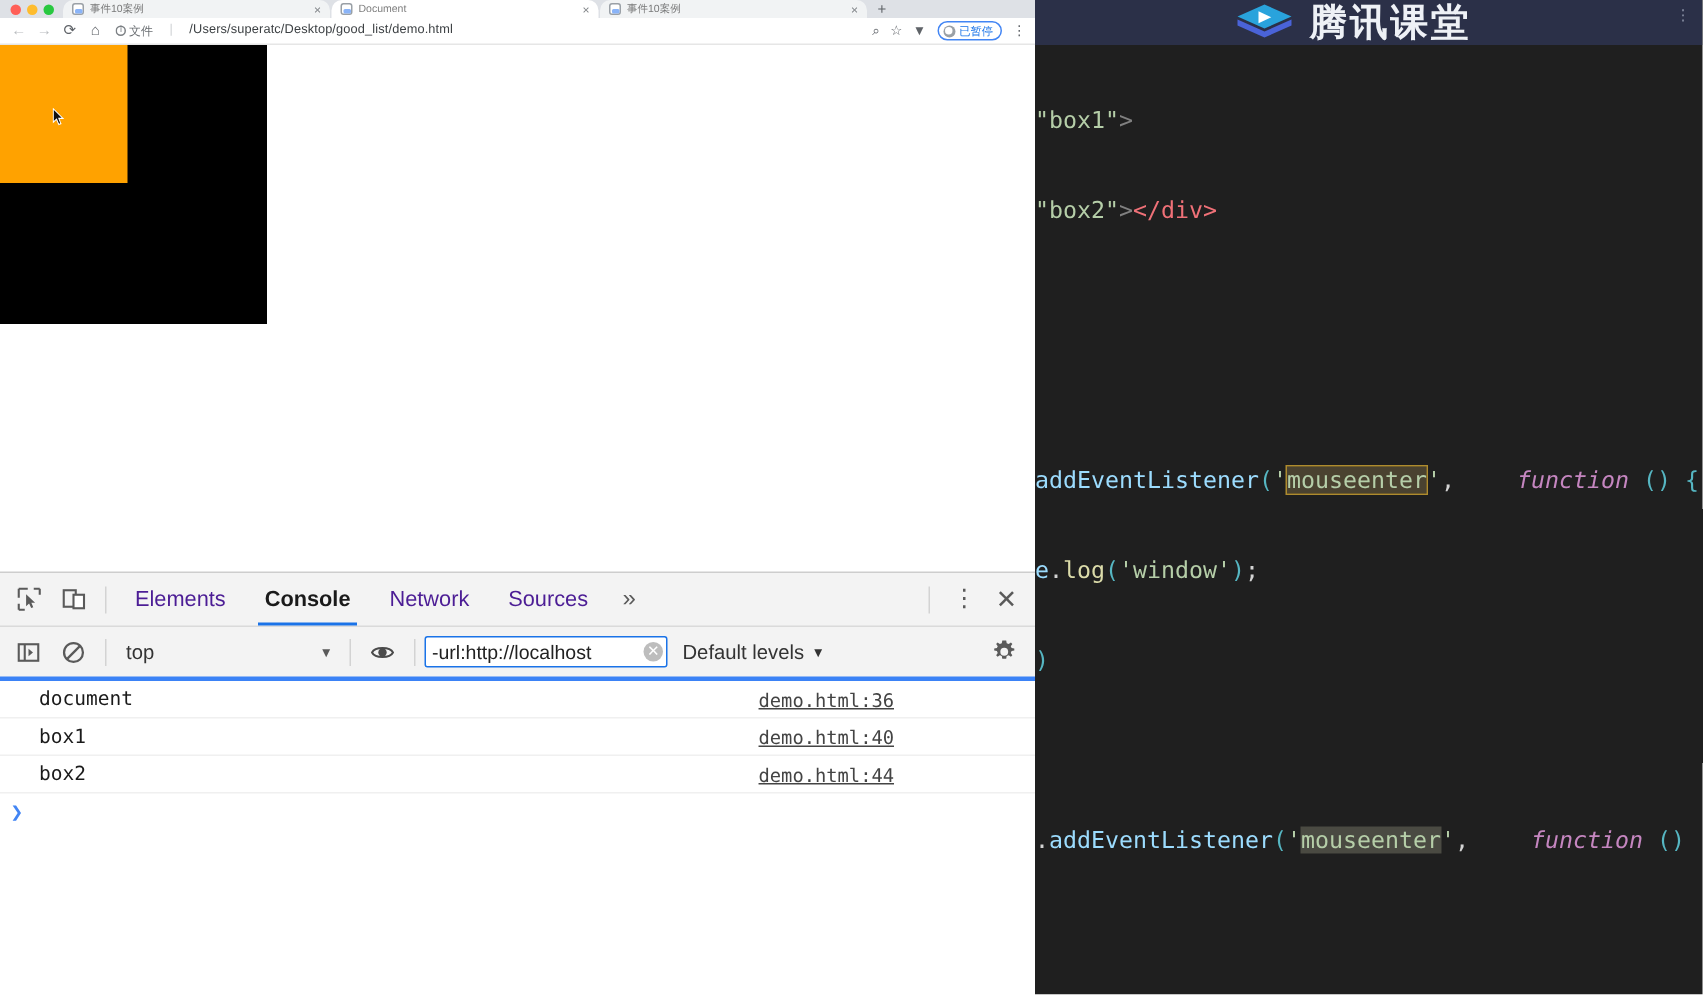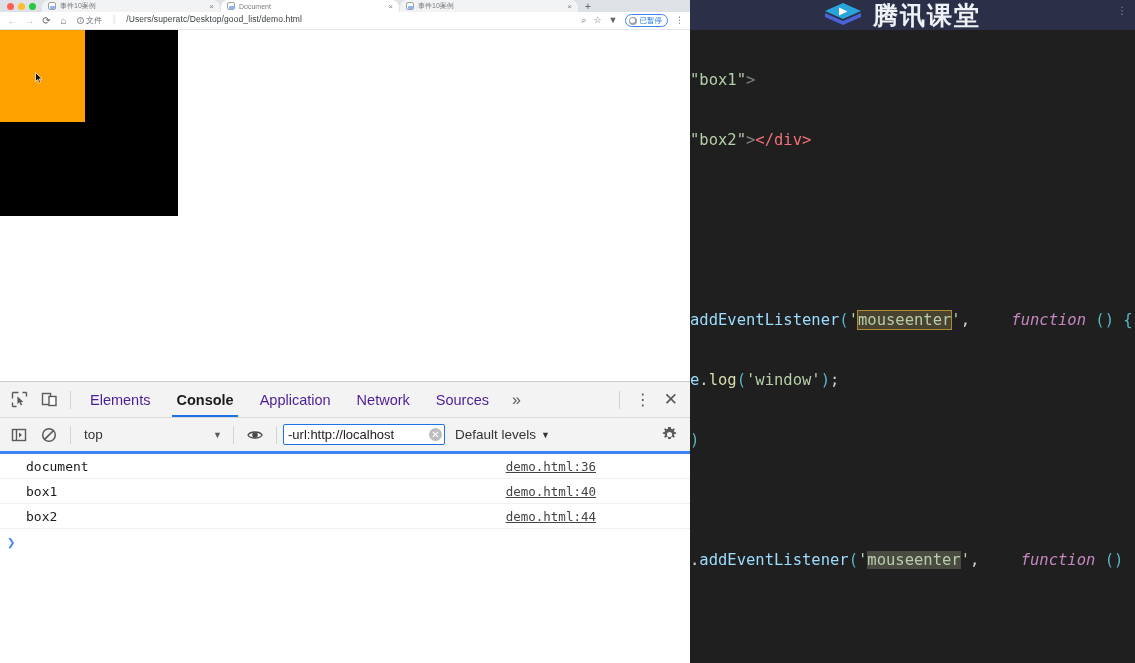--- a/index.html
+++ b/index.html
@@ -319,21 +319,20 @@
         <svg width="17" height="17" viewBox="0 0 17 17">
           <rect x="1.5" y="2.5" width="8" height="11" fill="none" stroke="#5a5a5a" stroke-width="1.4"></rect>
           <rect x="8" y="5.5" width="7" height="9" fill="#ffffff" stroke="#5a5a5a" stroke-width="1.4"></rect>
         </svg>
       </span>
       <span class="dt-vsep"></span>
 
       <div class="dt-tabs">
         <span class="dt-tab">Elements</span>
         <span class="dt-tab active">Console</span>
-        <span class="dt-tab">Application</span>
         <span class="dt-tab">Network</span>
         <span class="dt-tab">Sources</span>
         <span class="dt-more">»</span>
       </div>
 
       <span class="dt-vsep"></span>
       <span class="dt-kebab">⋮</span>
       <span class="dt-close">✕</span>
     </div>
 

